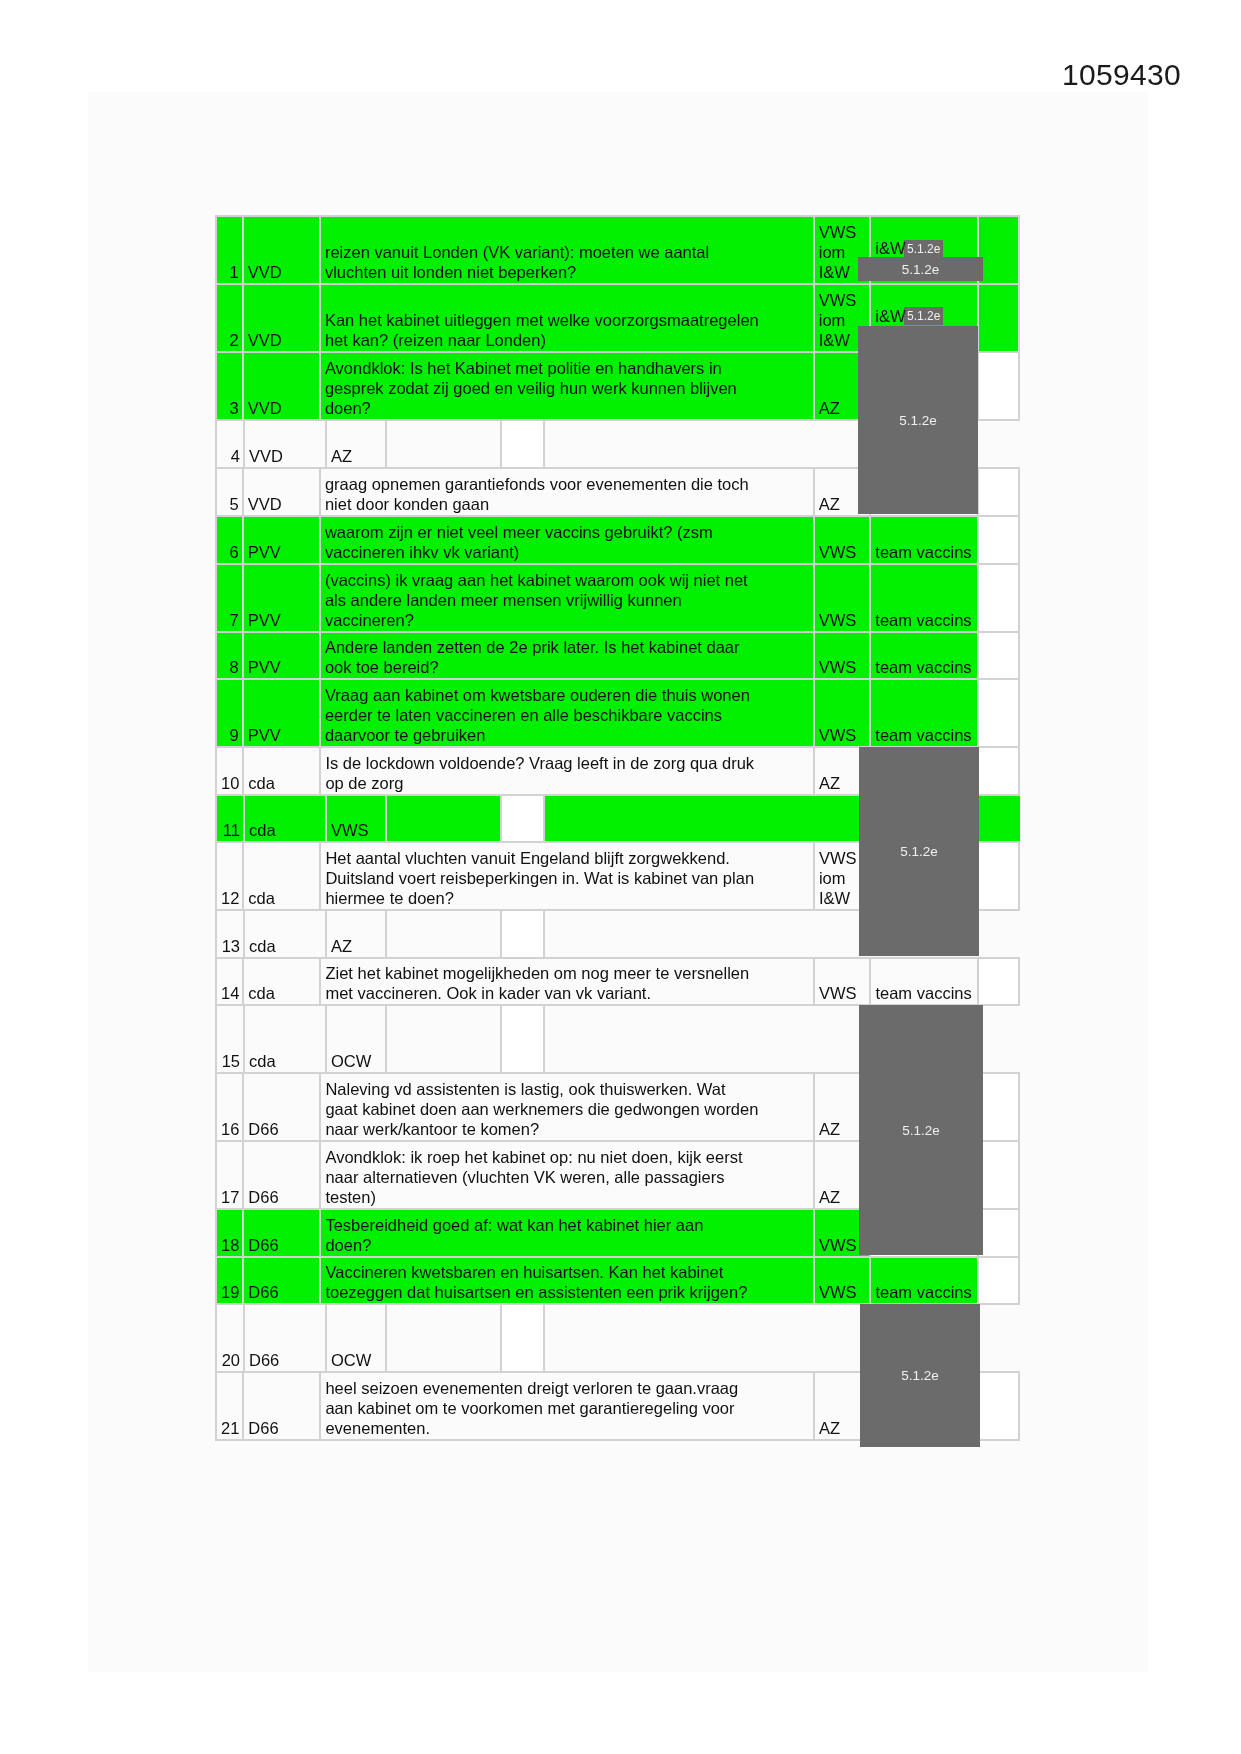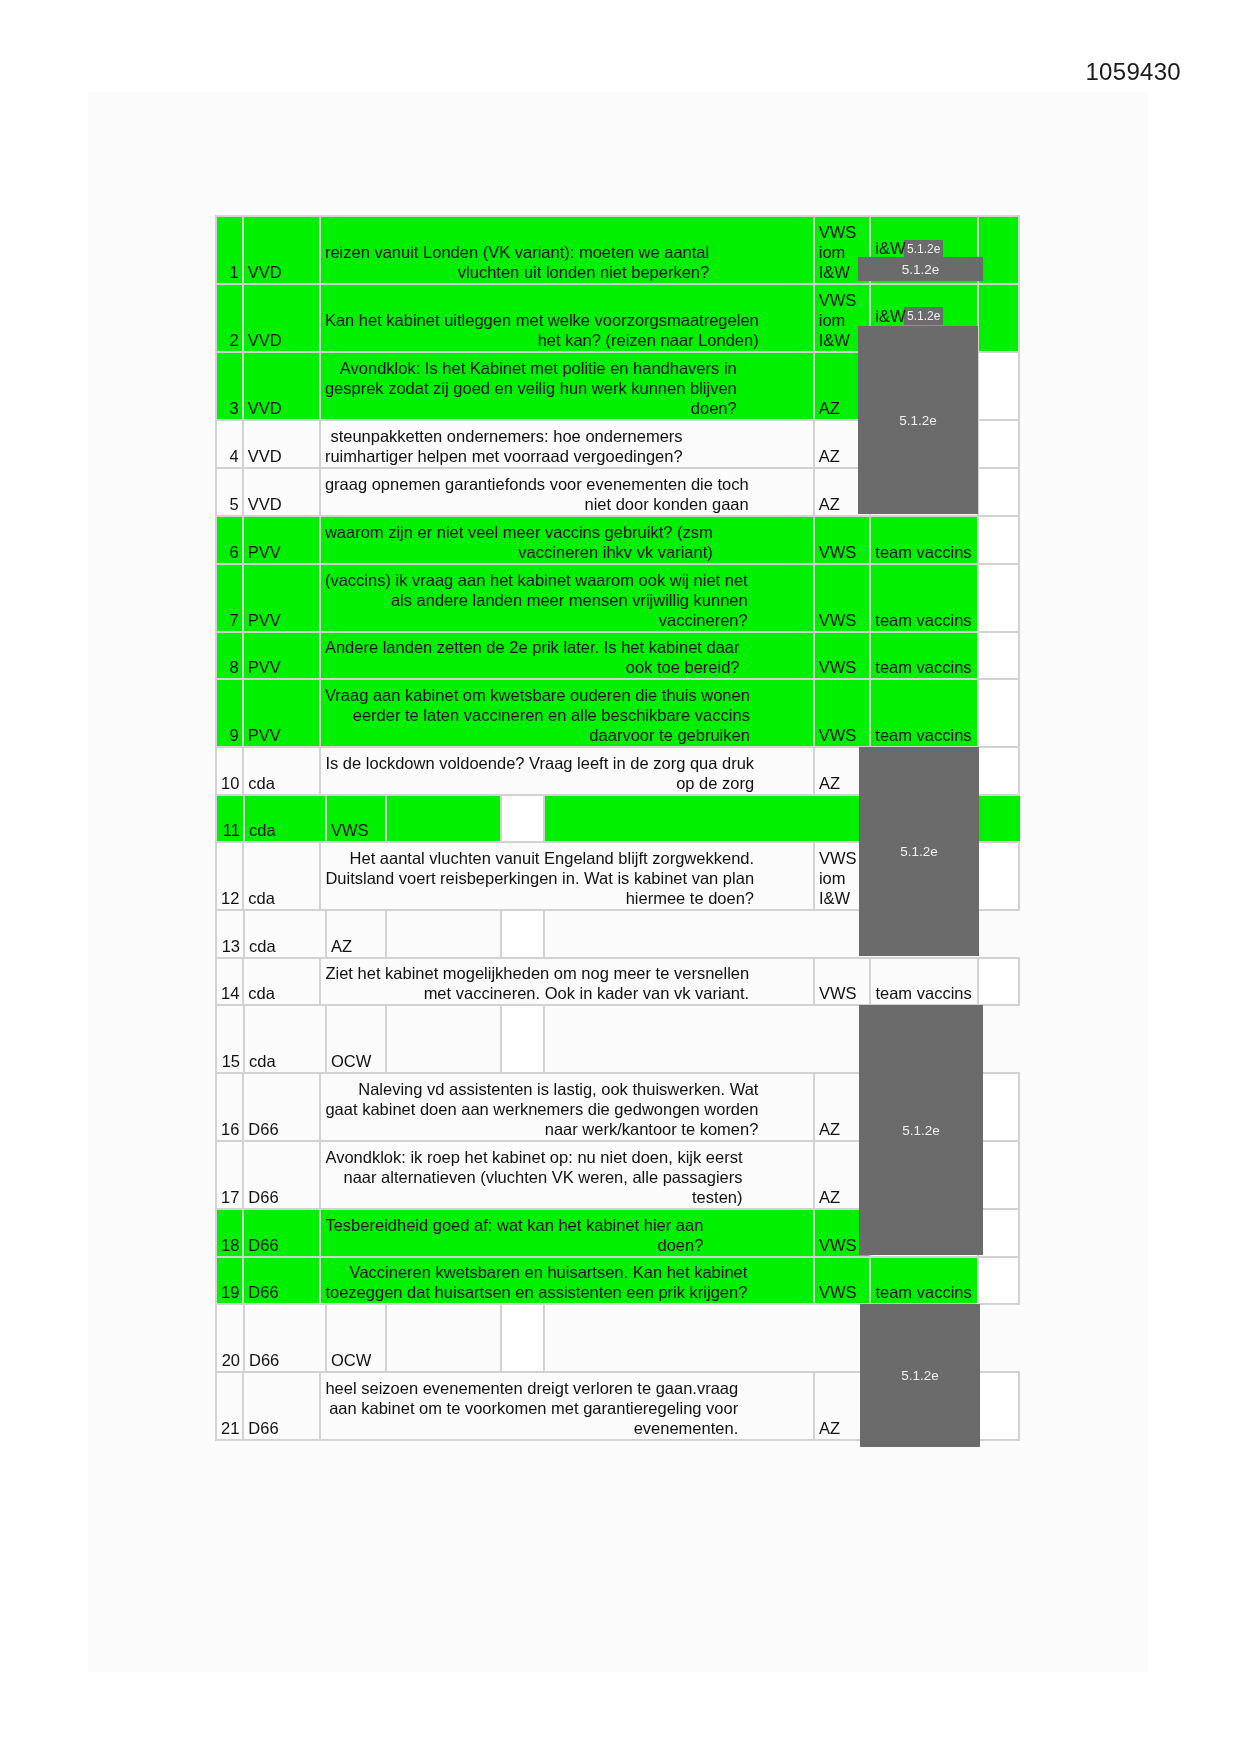--- a/index.html
+++ b/index.html
@@ -5,37 +5,37 @@
   html, body { margin: 0; padding: 0; }
   body {
     width: 1241px; height: 1754px; position: relative; background: #ffffff;
     font-family: "Liberation Sans", sans-serif; color: #111; overflow: hidden;
   }
   .scan-shade {
     position: absolute; left: 88px; top: 92px; width: 1060px; height: 1580px;
     background: #fbfbfb;
   }
   .doc-number {
-    position: absolute; top: 58px; right: 60px; font-size: 24px; color: #1a1a1a;
+    position: absolute; top: 58px; right: 60px; font-size: 30px; color: #1a1a1a;
     letter-spacing: 0.3px;
   }
   .table {
     position: absolute; left: 215px; top: 215px; width: 803px;
     border-left: 2px solid #d2d2d2; border-top: 2px solid #d2d2d2;
   }
   .row { position: relative; display: flex; border-bottom: 2px solid #d2d2d2; }
   .row.green { background: #00f000; }
   .cell {
     box-sizing: border-box; border-right: 2px solid #d2d2d2;
     font-size: 16.5px; line-height: 20px; padding: 0 2px 1px 4px;
     display: flex; align-items: flex-end; white-space: pre-line;
   }
   .c-num { width: 28px; justify-content: flex-end; padding-right: 3px; }
   .c-party { width: 82px; }
-  .c-question { width: 528px; text-align: right; }
+  .c-question { width: 528px; }
   .c-ministry { width: 60px; }
   .c-assignee { width: 115px; }
   .c-extra { width: 43px; background: #ffffff; border-right: 2px solid #d2d2d2; }
   .row.green .c-extra.fill { background: #00f000; }
   .row.green .c-assignee.white { background: #ffffff; }
   .redact {
     position: absolute; background: #6b6b6b; color: #f0f0f0;
     font-size: 13.5px; display: flex; justify-content: center; z-index: 3;
   }
   .redact.inline-small { font-size: 12px; height: 18px; align-items: center; padding: 0 3px; }
@@ -83,22 +83,20 @@
 gesprek zodat zij goed en veilig hun werk kunnen blijven
 doen?</div>
     <div class="cell c-ministry">AZ</div>
     <div class="cell c-assignee"></div>
     <div class="cell c-extra"></div>
   </div>
 
   <div class="row" style="height:46px">
     <div class="cell c-num">4</div>
     <div class="cell c-party">VVD</div>
-    <div class="cell c-question">steunpakketten ondernemers: hoe ondernemers
-ruimhartiger helpen met voorraad vergoedingen?</div>
     <div class="cell c-ministry">AZ</div>
     <div class="cell c-assignee"></div>
     <div class="cell c-extra"></div>
   </div>
 
   <div class="row" style="height:46px">
     <div class="cell c-num">5</div>
     <div class="cell c-party">VVD</div>
     <div class="cell c-question">graag opnemen garantiefonds voor evenementen die toch
 niet door konden gaan</div>

